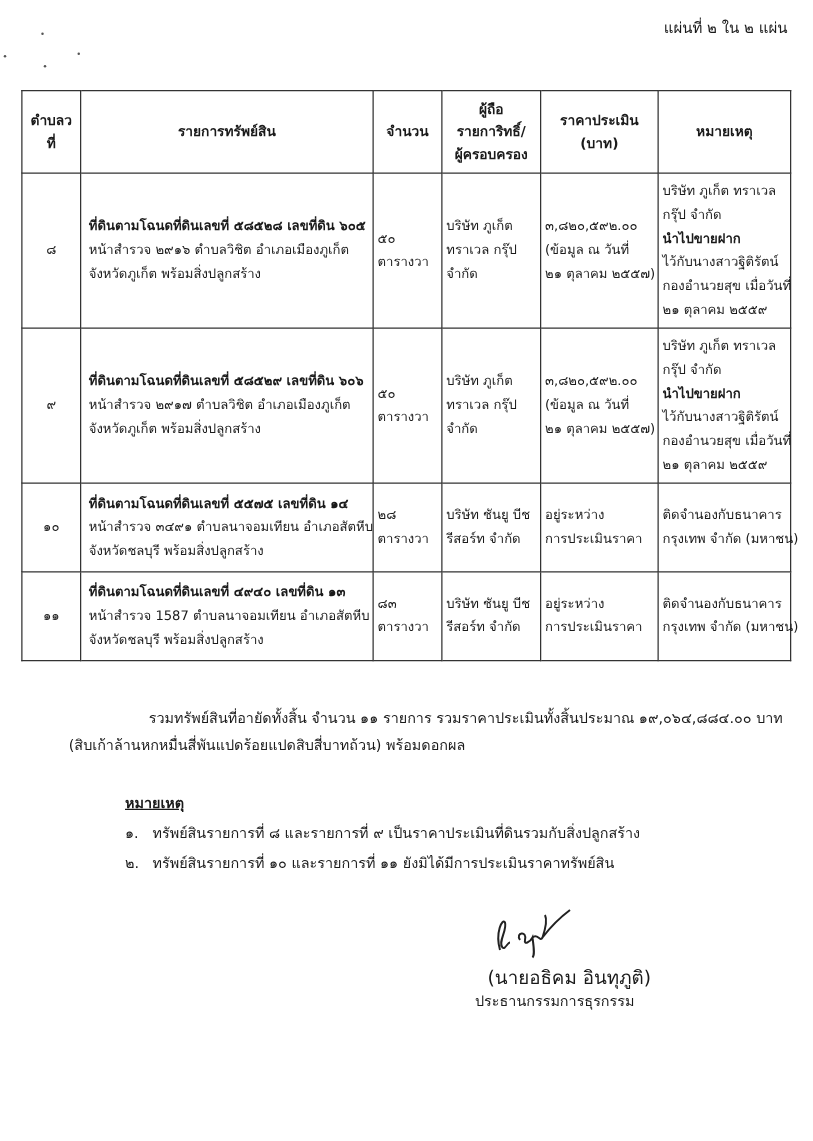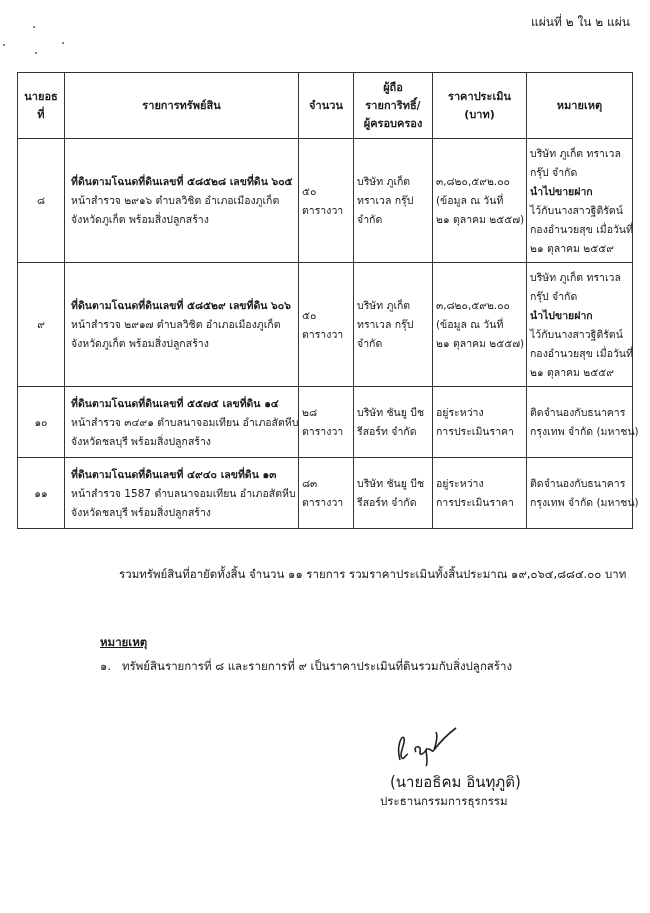--- a/index.html
+++ b/index.html
@@ -65,21 +65,21 @@
     <col style="width:47px">
     <col style="width:234px">
     <col style="width:55px">
     <col style="width:79px">
     <col style="width:94px">
     <col style="width:106px">
   </colgroup>
   <thead>
     <tr style="height:66px">
       <th>
-        <span class="line">นายอธ</span>
+        <span class="line">ตำบลว</span>
         <span class="line">ที่</span>
       </th>
       <th>
         <span>รายการทรัพย์สิน</span>
       </th>
       <th>
         <span>จำนวน</span>
       </th>
       <th>
         <span class="line">ผู้ถือ</span>
@@ -206,26 +206,30 @@
       <td class="c-note">
         <span class="line">ติดจำนองกับธนาคาร</span>
         <span class="line">กรุงเทพ จำกัด (มหาชน)</span>
       </td>
     </tr>
   </tbody>
 </table>
 
 <div class="summary">
   <span class="l1">รวมทรัพย์สินที่อายัดทั้งสิ้น จำนวน ๑๑ รายการ รวมราคาประเมินทั้งสิ้นประมาณ ๑๙,๐๖๔,๘๘๔.๐๐ บาท</span>
+  <span class="l2">(สิบเก้าล้านหกหมื่นสี่พันแปดร้อยแปดสิบสี่บาทถ้วน) พร้อมดอกผล</span>
 </div>
 
 <div class="notes">
   <span class="notes-title">หมายเหตุ</span>
   <span class="notes-item">
     <span class="num">๑.</span><span>ทรัพย์สินรายการที่ ๘ และรายการที่ ๙ เป็นราคาประเมินที่ดินรวมกับสิ่งปลูกสร้าง</span>
+  </span>
+  <span class="notes-item">
+    <span class="num">๒.</span><span>ทรัพย์สินรายการที่ ๑๐ และรายการที่ ๑๑ ยังมิได้มีการประเมินราคาทรัพย์สิน</span>
   </span>
 </div>
 
 <div class="sig">
   <svg width="80" height="44" viewBox="0 0 80 44">
     <path d="M8 36 C 4 22, 10 10, 12 14 C 14 20, 6 30, 10 34 C 12 36, 14 30, 16 30" fill="none" stroke="#222" stroke-width="1.6"></path>
     <path d="M24 28 C 20 22, 30 20, 28 28 C 27 32, 32 30, 34 26 C 35 34, 36 40, 34 42 M34 26 C 38 22, 40 30, 42 26 C 44 20, 46 12, 44 8 M42 26 C 48 18, 56 10, 64 4" fill="none" stroke="#222" stroke-width="1.6"></path>
   </svg>
   <span class="sig-name">(นายอธิคม อินทุภูติ)</span>
   <span class="sig-title">ประธานกรรมการธุรกรรม</span>

